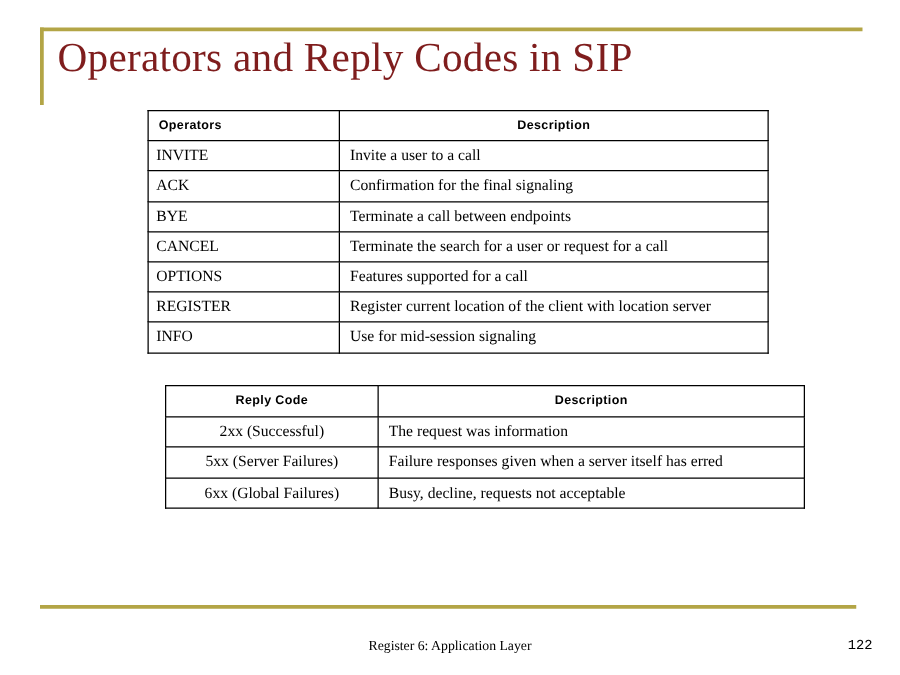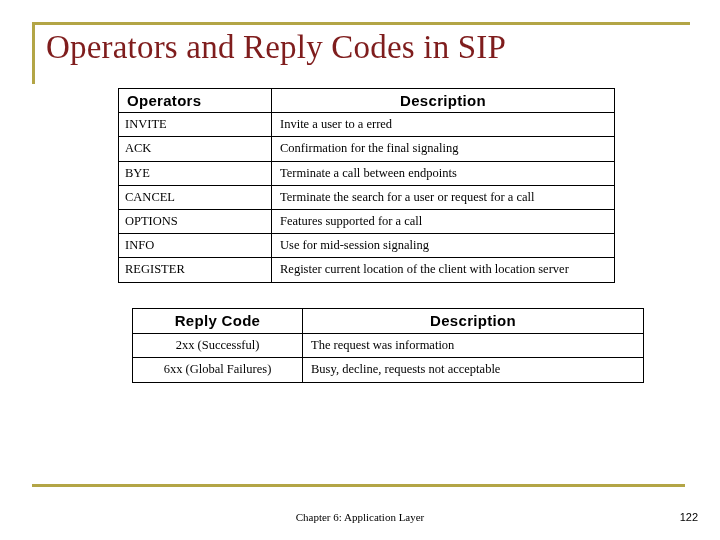--- a/index.html
+++ b/index.html
@@ -66,21 +66,21 @@
     border: 1px solid #000000;
     padding: 0 6px;
     vertical-align: middle;
     font-weight: normal;
     background: #ffffff;
   }
   table.slide-table th {
     font-family: "Liberation Sans", "DejaVu Sans", sans-serif;
     font-weight: bold;
     text-align: center;
-    font-size: 15px;
+    font-size: 10px;
     letter-spacing: 0.3px;
   }
   table.slide-table td {
     font-family: "Liberation Serif", "DejaVu Serif", serif;
     font-size: 12.5px;
     color: #000000;
   }
 
   
   #operators-table {
@@ -128,21 +128,21 @@
     width: 720px;
     text-align: center;
     font-family: "Liberation Serif", "DejaVu Serif", serif;
     font-size: 11px;
     color: #000000;
   }
   .footer-page {
     position: absolute;
     right: 22px;
     top: 511px;
-    font-family: Liberation Sans, sans-serif;
+    font-family: Liberation Mono, monospace;
     font-size: 11px;
     color: #000000;
   }
 </style>
 </head>
 <body>
 
 <div class="rule-top"></div>
 <div class="rule-left"></div>
 <div class="rule-bottom"></div>
@@ -152,62 +152,66 @@
 <table class="slide-table" id="operators-table">
   <thead>
     <tr>
       <th class="col-op">Operators</th>
       <th class="col-desc">Description</th>
     </tr>
   </thead>
   <tbody>
     <tr>
       <td class="col-op">INVITE</td>
-      <td class="col-desc">Invite a user to a erred</td>
+      <td class="col-desc">Invite a user to a call</td>
     </tr>
     <tr>
       <td class="col-op">ACK</td>
       <td class="col-desc">Confirmation for the final signaling</td>
     </tr>
     <tr>
       <td class="col-op">BYE</td>
       <td class="col-desc">Terminate a call between endpoints</td>
     </tr>
     <tr>
       <td class="col-op">CANCEL</td>
       <td class="col-desc">Terminate the search for a user or request for a call</td>
     </tr>
     <tr>
       <td class="col-op">OPTIONS</td>
       <td class="col-desc">Features supported for a call</td>
     </tr>
     <tr>
+      <td class="col-op">REGISTER</td>
+      <td class="col-desc">Register current location of the client with location server</td>
+    </tr>
+    <tr>
       <td class="col-op">INFO</td>
       <td class="col-desc">Use for mid-session signaling</td>
     </tr>
-    <tr>
-      <td class="col-op">REGISTER</td>
-      <td class="col-desc">Register current location of the client with location server</td>
-    </tr>
   </tbody>
 </table>
 
 <table class="slide-table" id="reply-codes-table">
   <thead>
     <tr>
       <th class="col-code">Reply Code</th>
       <th class="col-desc">Description</th>
     </tr>
   </thead>
   <tbody>
     <tr>
       <td class="col-code">2xx (Successful)</td>
       <td class="col-desc">The request was information</td>
     </tr>
     <tr>
+      <td class="col-code">5xx (Server Failures)</td>
+      <td class="col-desc">Failure responses given when a server itself has erred</td>
+    </tr>
+    <tr>
       <td class="col-code">6xx (Global Failures)</td>
       <td class="col-desc">Busy, decline, requests not acceptable</td>
     </tr>
   </tbody>
 </table>
 
-<div class="footer-note">Chapter 6: Application Layer</div>
+<div class="footer-note">Register 6: Application Layer</div>
 <div class="footer-page">122</div>
 
 </body></html>

